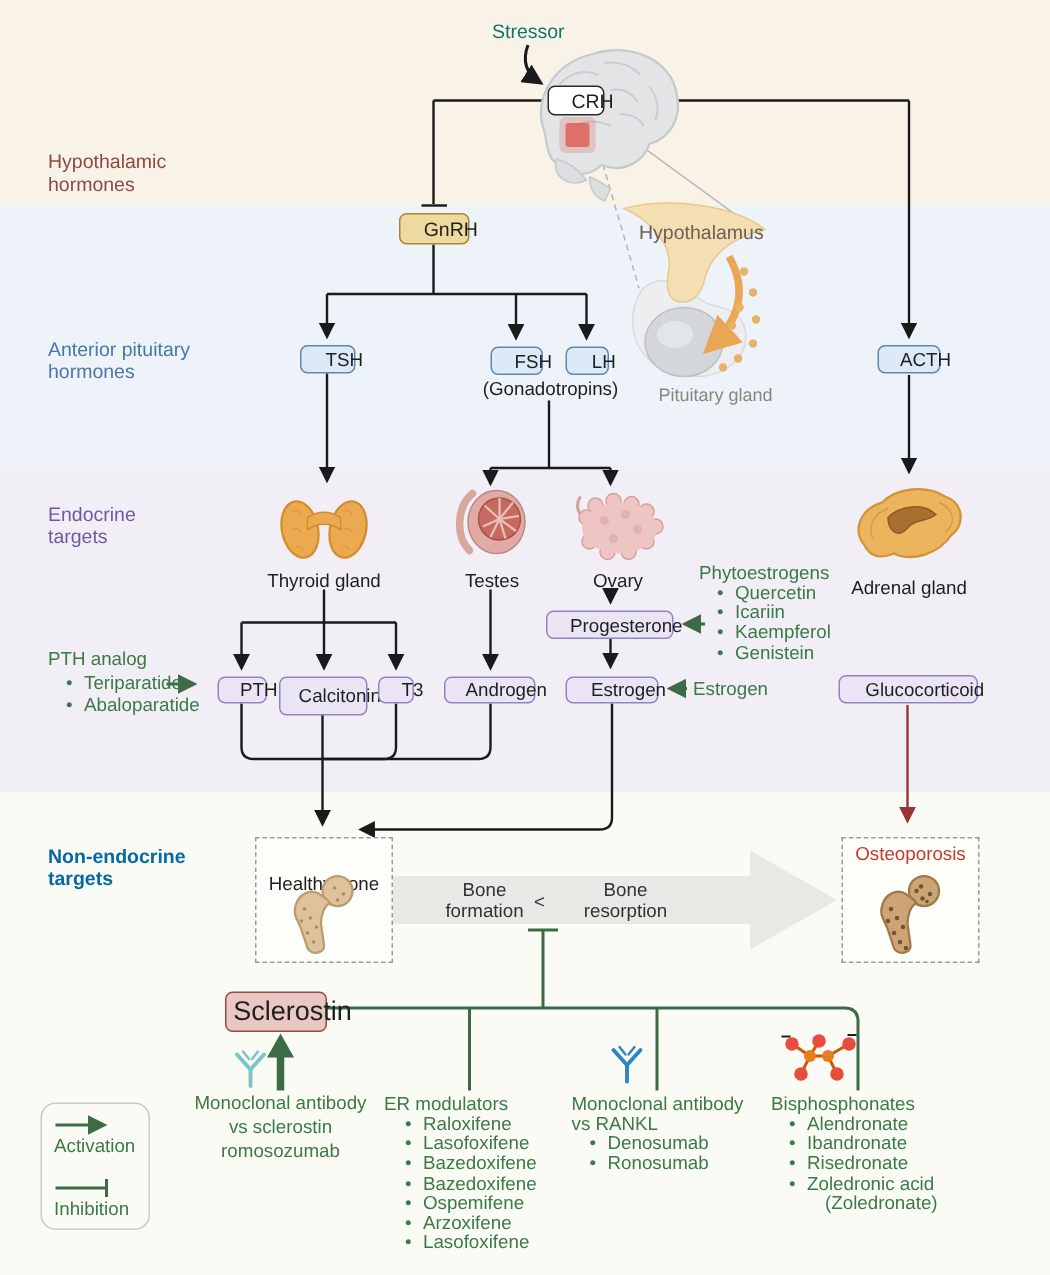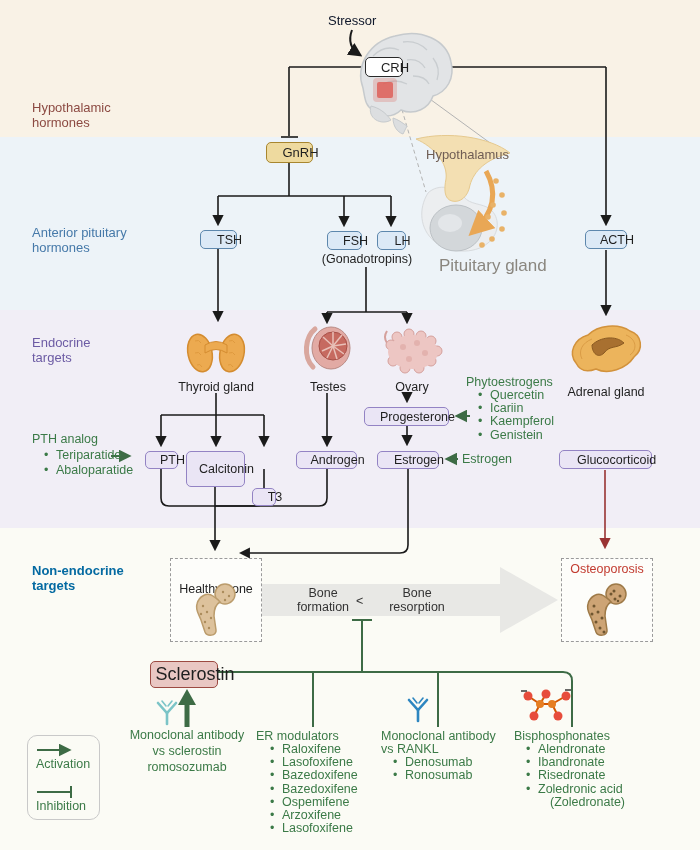--- a/index.html
+++ b/index.html
@@ -154,25 +154,25 @@
     <circle cx="94" cy="106" r="2.8"></circle>
       <circle cx="84" cy="112" r="2.8"></circle>
   </g>
 </svg>
 
 <div class="seclbl" style="left:32px;top:100px;width:100px;color:#8c4a42;font-weight:normal;">Hypothalamic hormones</div>
 <div class="seclbl" style="left:32px;top:225px;width:110px;color:#4679a9;font-weight:normal;">Anterior pituitary hormones</div>
 <div class="seclbl" style="left:32px;top:335px;width:70px;color:#6c5ba4;font-weight:normal;">Endocrine targets</div>
 <div class="seclbl" style="left:32px;top:563px;width:100px;color:#0369a1;font-weight:bold;">Non-endocrine targets</div>
 
-<div class="lbl" style="left:328px;top:13px;font-size:13px;color:#0f172a;">Stressor</div>
+<div class="lbl" style="left:328px;top:13px;font-size:13px;color:#0f766e;">Stressor</div>
 <div class="box bwhite" style="left:365px;top:57px;width:38px;height:20px;font-size:13px;">CRH</div>
 <div class="box btan" style="left:266px;top:142px;width:47px;height:21px;font-size:13px;">GnRH</div>
 <div class="lbl" style="left:426px;top:147px;font-size:13px;color:#6f5d54;">Hypothalamus</div>
-<div class="lbl" style="left:439px;top:256px;font-size:17px;color:#8a867f;">Pituitary gland</div>
+<div class="lbl" style="left:439px;top:256px;font-size:12px;color:#8a867f;">Pituitary gland</div>
 
 <div class="box bblue" style="left:200px;top:230px;width:37px;height:19px;">TSH</div>
 <div class="box bblue" style="left:327px;top:231px;width:35px;height:19px;">FSH</div>
 <div class="box bblue" style="left:377px;top:231px;width:29px;height:19px;">LH</div>
 <div class="lbl ctr" style="left:317px;top:252px;width:100px;">(Gonadotropins)</div>
 <div class="box bblue" style="left:585px;top:230px;width:42px;height:19px;">ACTH</div>
 
 <svg class="abs" style="left:183px;top:323px;" width="66" height="56" viewBox="0 0 66 56">
   <ellipse cx="17" cy="30" rx="12" ry="19" transform="rotate(-12 17 30)" fill="#ecaa50" stroke="#d48c30" stroke-width="1.5"></ellipse>
   <ellipse cx="49" cy="30" rx="12" ry="19" transform="rotate(12 49 30)" fill="#ecaa50" stroke="#d48c30" stroke-width="1.5"></ellipse>
@@ -229,22 +229,22 @@
   <path d="M60,14 C70,18 72,28 64,34" stroke="#d2923c" fill="none" opacity="0.7"></path>
   <path d="M26,24 C34,16 50,14 58,22 C50,28 44,24 38,32 C32,38 26,32 26,24 Z" fill="#a87030" stroke="#8a5a22"></path>
 </svg>
 
 <div class="lbl ctr" style="left:166px;top:380px;width:100px;">Thyroid gland</div>
 <div class="lbl ctr" style="left:288px;top:380px;width:80px;">Testes</div>
 <div class="lbl ctr" style="left:372px;top:380px;width:80px;">Ovary</div>
 <div class="lbl ctr" style="left:556px;top:385px;width:100px;">Adrenal gland</div>
 
 <div class="box bpurp" style="left:145px;top:451px;width:33px;height:18px;">PTH</div>
-<div class="box bpurp" style="left:186px;top:451px;width:59px;height:36px;">Calcitonin</div>
-<div class="box bpurp" style="left:252px;top:451px;width:24px;height:18px;margin-top:37px;">T3</div>
+<div class="box bpurp" style="left:186px;top:451px;width:59px;height:26px;">Calcitonin</div>
+<div class="box bpurp" style="left:252px;top:451px;width:24px;height:18px;">T3</div>
 <div class="box bpurp" style="left:296px;top:451px;width:61px;height:18px;">Androgen</div>
 <div class="box bpurp" style="left:364px;top:407px;width:85px;height:19px;">Progesterone</div>
 <div class="box bpurp" style="left:377px;top:451px;width:62px;height:18px;">Estrogen</div>
 <div class="box bpurp" style="left:559px;top:450px;width:93px;height:19px;">Glucocorticoid</div>
 
 <div class="lbl green" style="left:32px;top:432px;">PTH analog</div>
 <div class="abs" style="left:44px;top:448px;">
   <div class="li" style="line-height:14.5px;">Teriparatide</div>
   <div class="li" style="line-height:14.5px;">Abaloparatide</div>
 </div>

